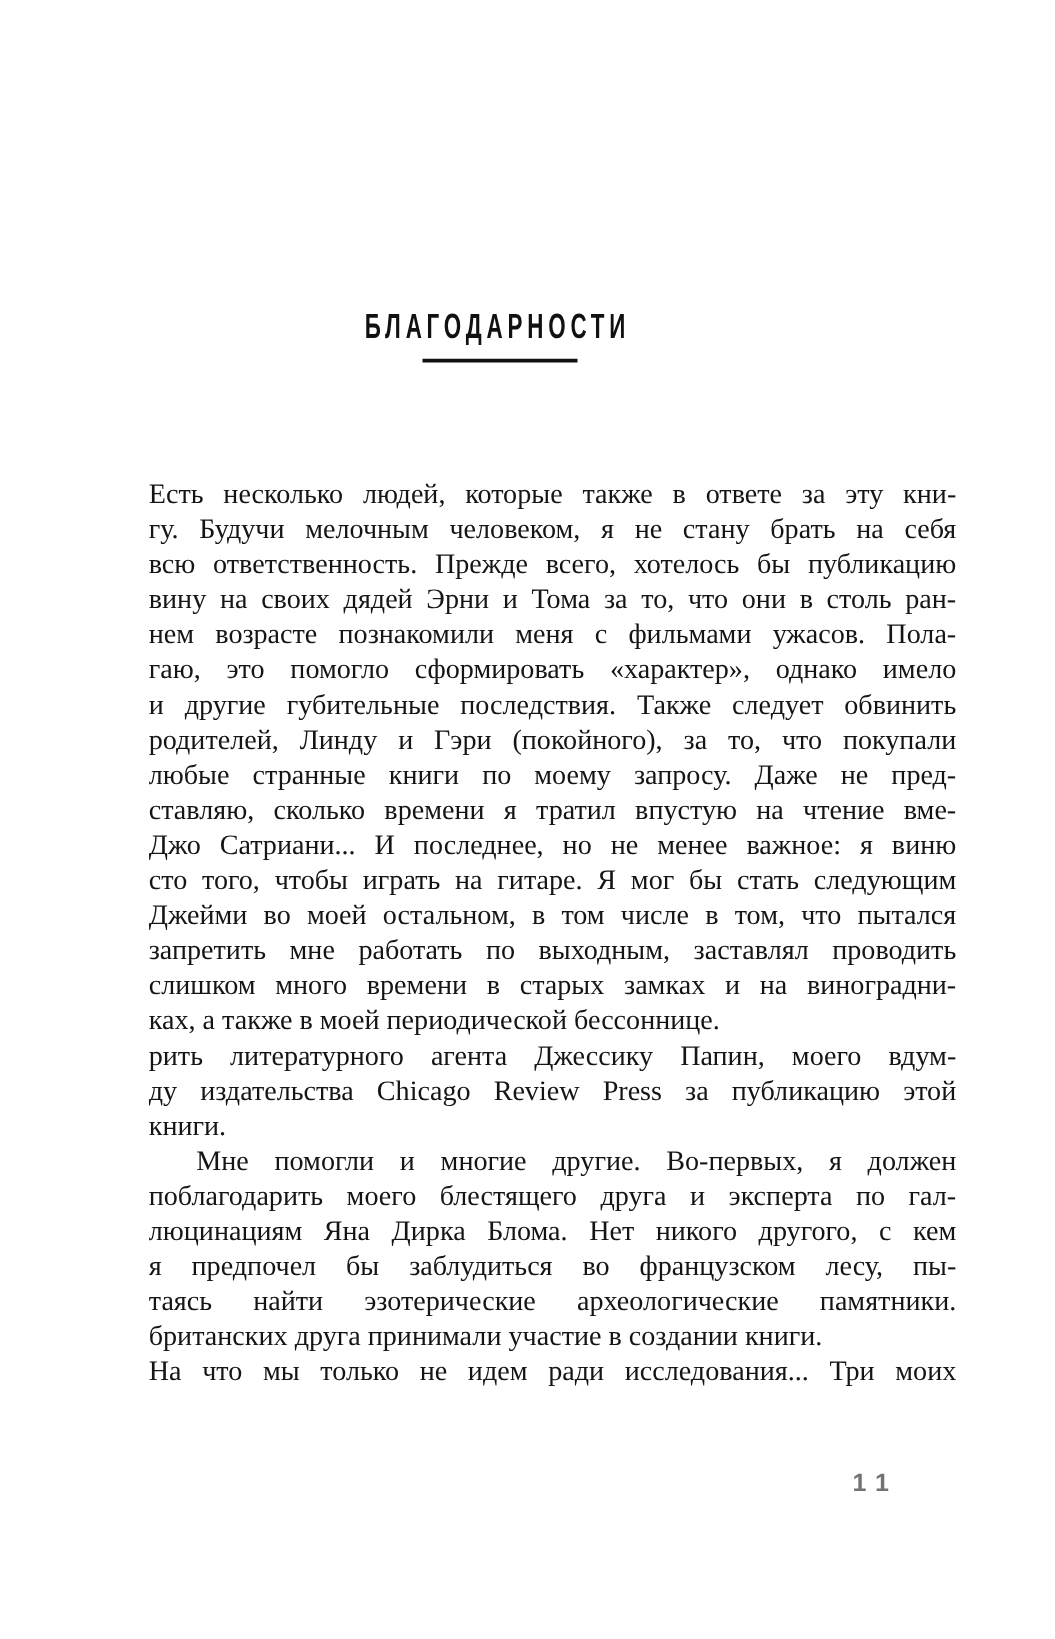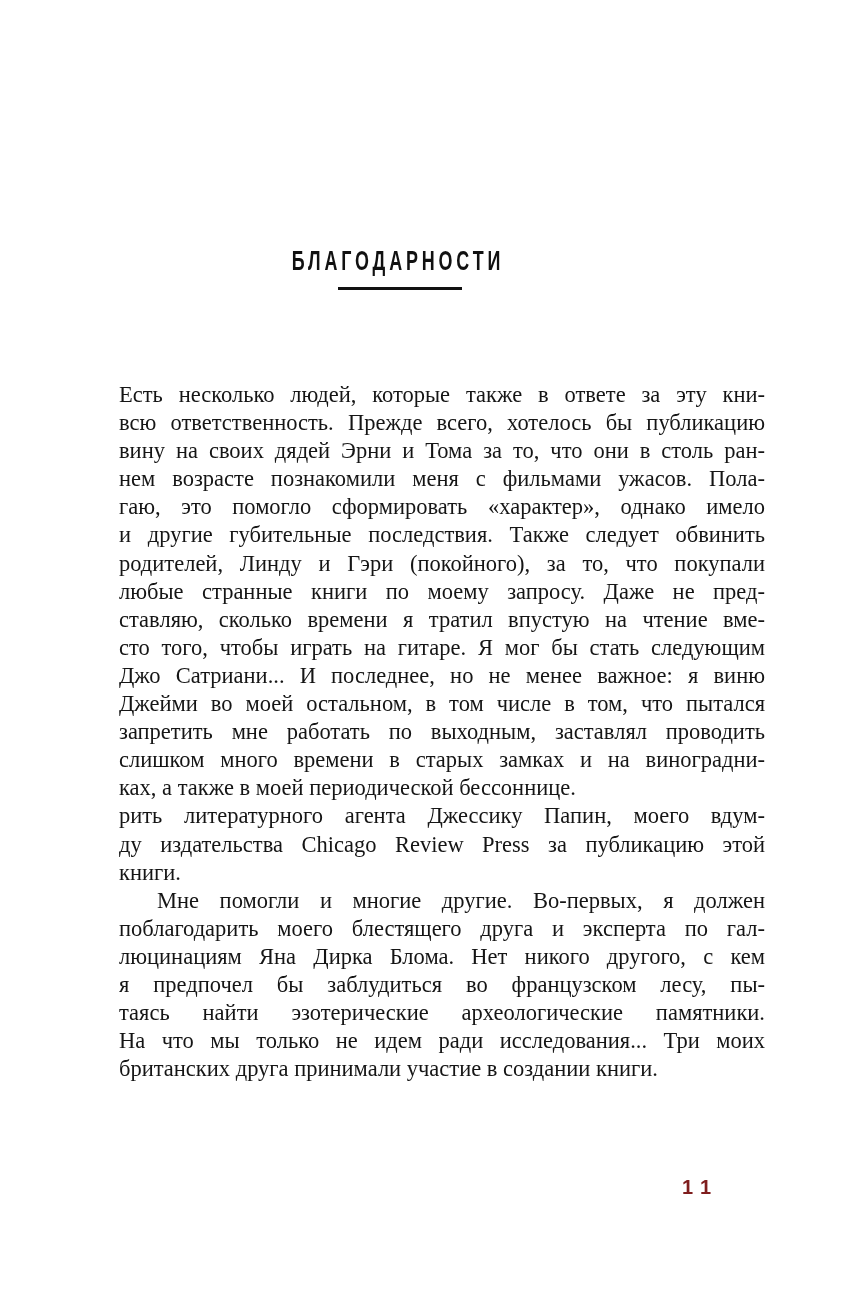--- a/index.html
+++ b/index.html
@@ -65,55 +65,56 @@
     padding-left: 38px;
   }
   .page-number {
     position: absolute;
     top: 1176px;
     left: 682px;
     font-family: "Liberation Sans", sans-serif;
     font-weight: 700;
     font-size: 20px;
     letter-spacing: 8px;
-    color: #7f1d1d;
+    color: #737373;
   }
 </style>
 </head>
 <body>
 
 <div class="page">
 
   <div class="chapter-heading">БЛАГОДАРНОСТИ</div>
 
   <div class="heading-rule"></div>
 
   <div class="body-text">
       <div class="text-line">Есть несколько людей, которые также в ответе за эту кни-</div>
+      <div class="text-line">гу. Будучи мелочным человеком, я не стану брать на себя</div>
       <div class="text-line">всю ответственность. Прежде всего, хотелось бы публикацию</div>
       <div class="text-line">вину на своих дядей Эрни и Тома за то, что они в столь ран-</div>
       <div class="text-line">нем возрасте познакомили меня с фильмами ужасов. Пола-</div>
       <div class="text-line">гаю, это помогло сформировать «характер», однако имело</div>
       <div class="text-line">и другие губительные последствия. Также следует обвинить</div>
       <div class="text-line">родителей, Линду и Гэри (покойного), за то, что покупали</div>
       <div class="text-line">любые странные книги по моему запросу. Даже не пред-</div>
       <div class="text-line">ставляю, сколько времени я тратил впустую на чтение вме-</div>
+      <div class="text-line">Джо Сатриани... И последнее, но не менее важное: я виню</div>
       <div class="text-line">сто того, чтобы играть на гитаре. Я мог бы стать следующим</div>
-      <div class="text-line">Джо Сатриани... И последнее, но не менее важное: я виню</div>
       <div class="text-line">Джейми во моей остальном, в том числе в том, что пытался</div>
       <div class="text-line">запретить мне работать по выходным, заставлял проводить</div>
       <div class="text-line">слишком много времени в старых замках и на виноградни-</div>
       <div class="text-line para-end">ках, а также в моей периодической бессоннице.</div>
       <div class="text-line">рить литературного агента Джессику Папин, моего вдум-</div>
       <div class="text-line">ду издательства Chicago Review Press за публикацию этой</div>
       <div class="text-line para-end">книги.</div>
       <div class="text-line para-start-indent">Мне помогли и многие другие. Во-первых, я должен</div>
       <div class="text-line">поблагодарить моего блестящего друга и эксперта по гал-</div>
       <div class="text-line">люцинациям Яна Дирка Блома. Нет никого другого, с кем</div>
       <div class="text-line">я предпочел бы заблудиться во французском лесу, пы-</div>
       <div class="text-line">таясь найти эзотерические археологические памятники.</div>
+      <div class="text-line para-end">британских друга принимали участие в создании книги.</div>
       <div class="text-line">На что мы только не идем ради исследования... Три моих</div>
-      <div class="text-line para-end">британских друга принимали участие в создании книги.</div>
     </div>
 
   <div class="page-number">11</div>
 
 </div>
 
 </body></html>

